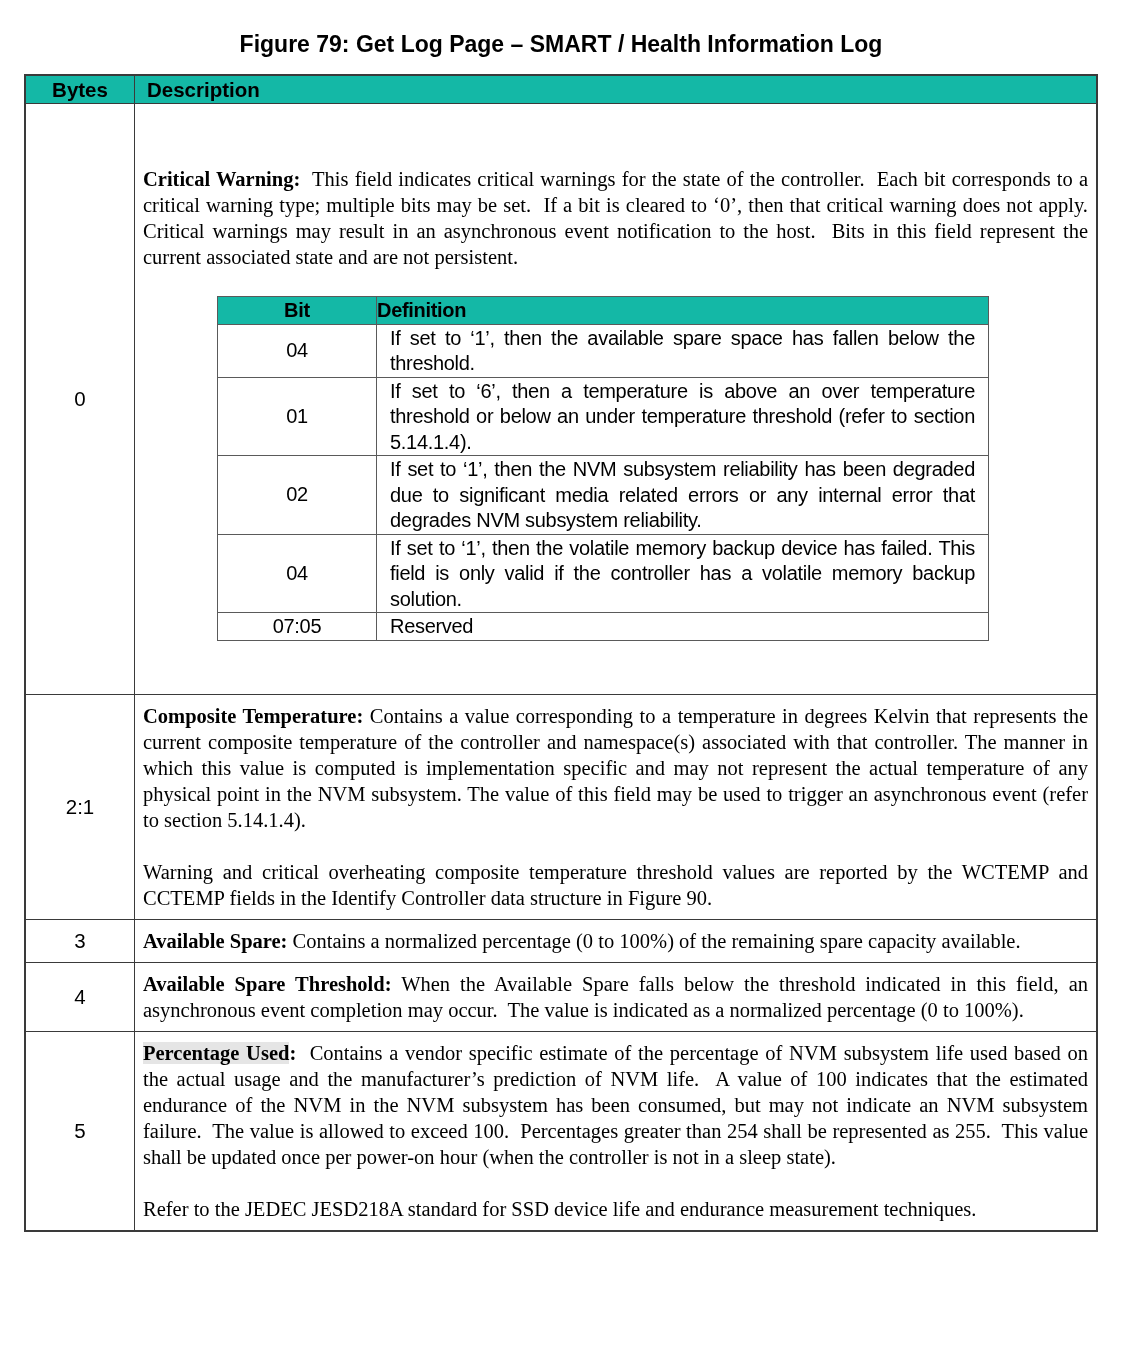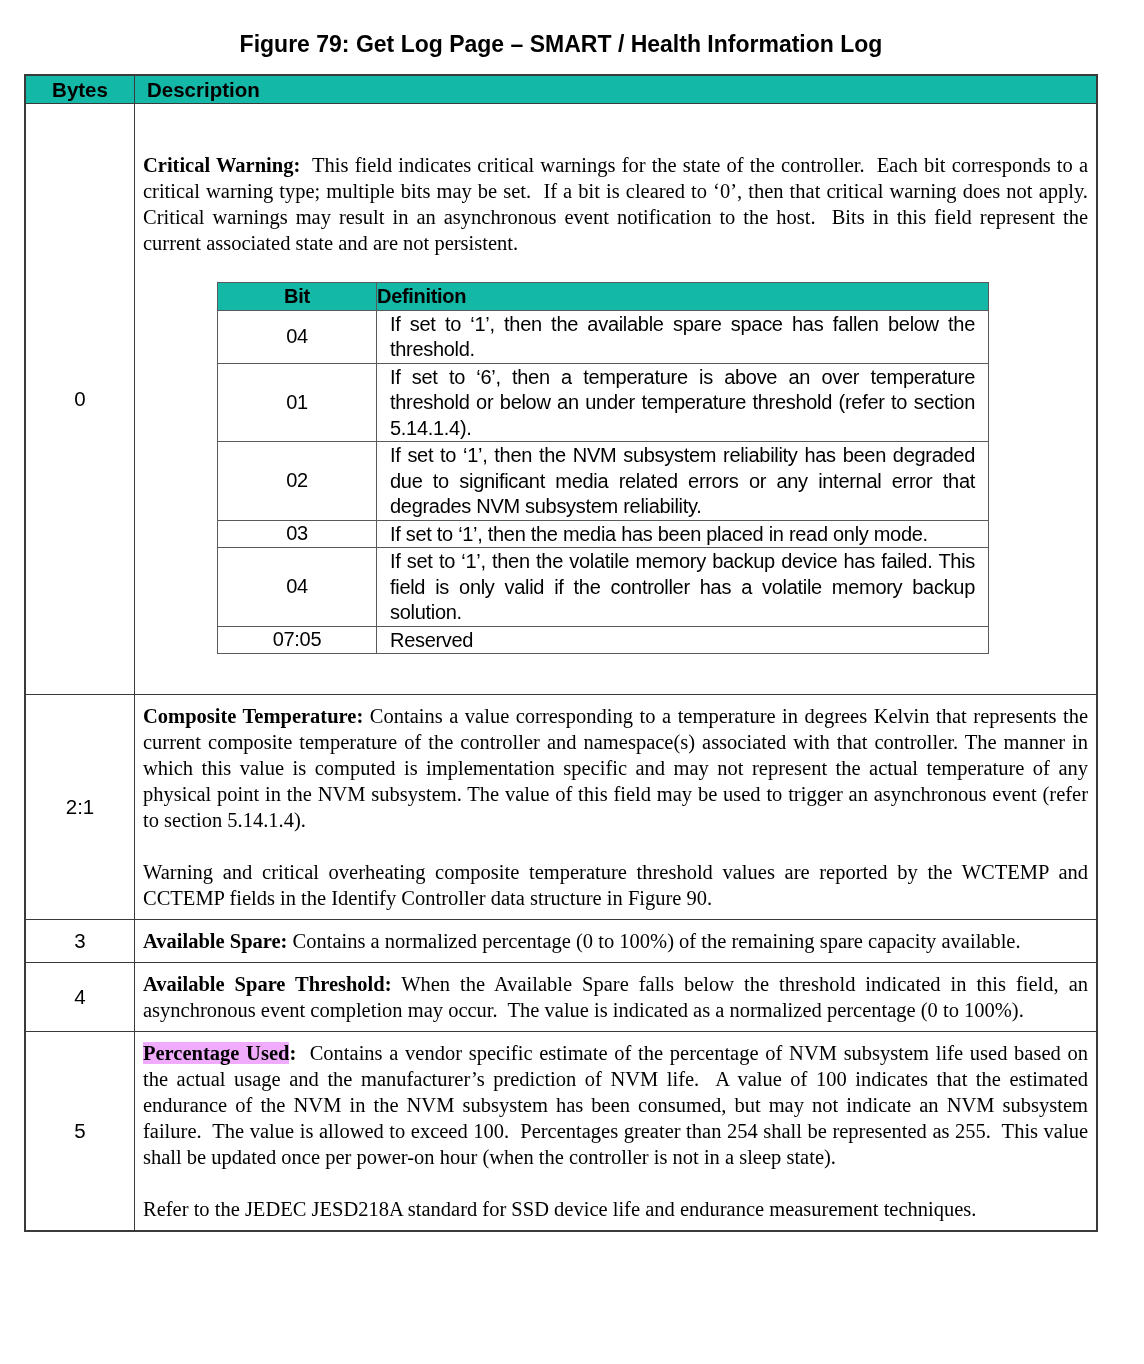--- a/index.html
+++ b/index.html
@@ -20,21 +20,21 @@
   table.main thead th {
     background: #14b8a6; font-weight: bold; height: 27px; line-height: 25px;
   }
   table.main th.bytes-h { width: 108px; text-align: center; }
   table.main th.desc-h { text-align: left; padding-left: 12px; }
   td.bytes { text-align: center; width: 108px; }
   td.desc { text-align: justify; padding: 1px 14px 0 12px; vertical-align: top; }
   .desc p { margin: 8px; text-align: justify; font-family: Liberation Serif, serif; }
   .desc p.gap { margin-top: 26px; }
   .lbl { font-weight: bold; }
-  .hl { background: #f0abfc; }
+  .hl { background: #e5e5e5; }
   table.bits {
     border-collapse: collapse; margin: 26px 0 0 82px; width: 772px;
     font-family: "Liberation Sans", sans-serif; font-size: 20px; line-height: 25.5px;
     letter-spacing: -0.3px;
     border-radius: 32px;
   }
   table.bits th, table.bits td { border: 1.5px solid #5a5a5a; padding: 0; }
   table.bits th { background: #e4e4e4; font-weight: bold; height: 27px; }
   table.bits th.bit-h { width: 158px; text-align: center; }
   table.bits th.def-h { text-align: left; }
@@ -73,24 +73,20 @@
             </tr>
             <tr>
               <td class="bit">01</td>
               <td class="def">If set to ‘6’, then a temperature is above an over temperature threshold or below an under temperature threshold (refer to section 5.14.1.4).</td>
             </tr>
             <tr>
               <td class="bit">02</td>
               <td class="def">If set to ‘1’, then the NVM subsystem reliability has been degraded due to significant media related errors or any internal error that degrades NVM subsystem reliability.</td>
             </tr>
             <tr>
-              <td class="bit">03</td>
-              <td class="def">If set to ‘1’, then the media has been placed in read only mode.</td>
-            </tr>
-            <tr>
               <td class="bit">04</td>
               <td class="def">If set to ‘1’, then the volatile memory backup device has failed.  This field is only valid if the controller has a volatile memory backup solution.</td>
             </tr>
             <tr>
               <td class="bit">07:05</td>
               <td class="def">Reserved</td>
             </tr>
           </tbody>
         </table>
       </td>

